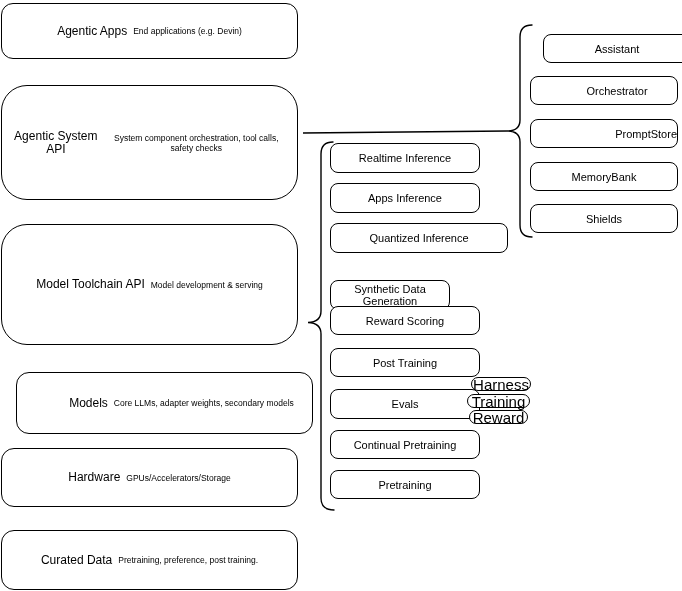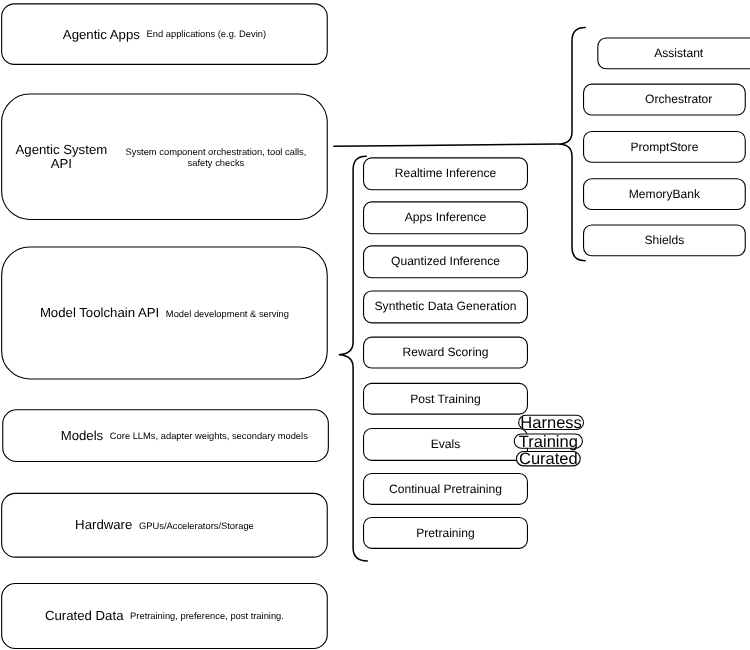--- a/index.html
+++ b/index.html
@@ -71,45 +71,45 @@
   <div class="node layer" style="left:1px; top:85px; width:297px; height:115px; border-radius:26px;align-items:center;">
     <div class="title">Agentic System API</div>
     <div class="subtitle">System component orchestration, tool calls, safety checks</div>
   </div>
 
   <div class="node layer" style="left:1px; top:224px; width:297px; height:121px; border-radius:26px;">
     <div class="title">Model Toolchain API</div>
     <div class="subtitle">Model development &amp; serving</div>
   </div>
 
-  <div class="node layer" style="left:2px; top:372px; width:297px; height:48px; border-radius:13px;padding-left:44px;">
+  <div class="node layer" style="left:16px; top:372px; width:297px; height:62px; border-radius:13px;padding-left:44px;">
     <div class="title">Models</div>
     <div class="subtitle">Core LLMs, adapter weights, secondary models</div>
   </div>
 
   <div class="node layer" style="left:1px; top:448px; width:297px; height:59px; border-radius:13px;">
     <div class="title">Hardware</div>
     <div class="subtitle">GPUs/Accelerators/Storage</div>
   </div>
 
   <div class="node layer" style="left:1px; top:530px; width:297px; height:60px; border-radius:13px;">
     <div class="title">Curated Data</div>
     <div class="subtitle">Pretraining, preference, post training.</div>
   </div>
 
   <div class="node toolbox" style="left:330px; top:143px; width:150px; height:30px;">
     <span>Realtime Inference</span>
   </div>
   <div class="node toolbox" style="left:330px; top:183px; width:150px; height:30px;">
     <span>Apps Inference</span>
   </div>
-  <div class="node toolbox" style="left:330px; top:223px; width:150px; height:30px;">
+  <div class="node toolbox" style="left:330px; top:223px; width:178px; height:30px;">
     <span>Quantized Inference</span>
   </div>
-  <div class="node toolbox" style="left:330px; top:264px; width:150px; height:30px;">
+  <div class="node toolbox" style="left:330px; top:280px; width:120px; height:30px;">
     <span>Synthetic Data Generation</span>
   </div>
   <div class="node toolbox" style="left:330px; top:306px; width:150px; height:29px;">
     <span>Reward Scoring</span>
   </div>
   <div class="node toolbox" style="left:330px; top:348px; width:150px; height:29px;">
     <span>Post Training</span>
   </div>
   <div class="node toolbox" style="left:330px; top:389px; width:150px; height:30px;">
     <span>Evals</span>
@@ -121,30 +121,30 @@
     <span>Pretraining</span>
   </div>
 
   <div class="pill" style="left:471px; top:377px; width:60px; height:14px;">
     <span>Harness</span>
   </div>
   <div class="pill" style="left:467px; top:394px; width:63px; height:14px;">
     <span>Training</span>
   </div>
   <div class="pill" style="left:469px; top:410px; width:59px; height:14px;">
-    <span>Curated</span>
+    <span>Reward</span>
   </div>
 
   <div class="node rightbox" style="left:530px; top:34px; width:148px; height:29px;margin-left:13px;">
     <span>Assistant</span>
   </div>
   <div class="node rightbox" style="left:530px; top:76px; width:148px; height:29px;padding-left:26px;">
     <span>Orchestrator</span>
   </div>
-  <div class="node rightbox" style="left:530px; top:119px; width:148px; height:29px;">
+  <div class="node rightbox" style="left:530px; top:119px; width:148px; height:29px;justify-content:flex-end;">
     <span>PromptStore</span>
   </div>
   <div class="node rightbox" style="left:530px; top:162px; width:148px; height:29px;">
     <span>MemoryBank</span>
   </div>
   <div class="node rightbox" style="left:530px; top:204px; width:148px; height:29px;">
     <span>Shields</span>
   </div>
 
 </div>

